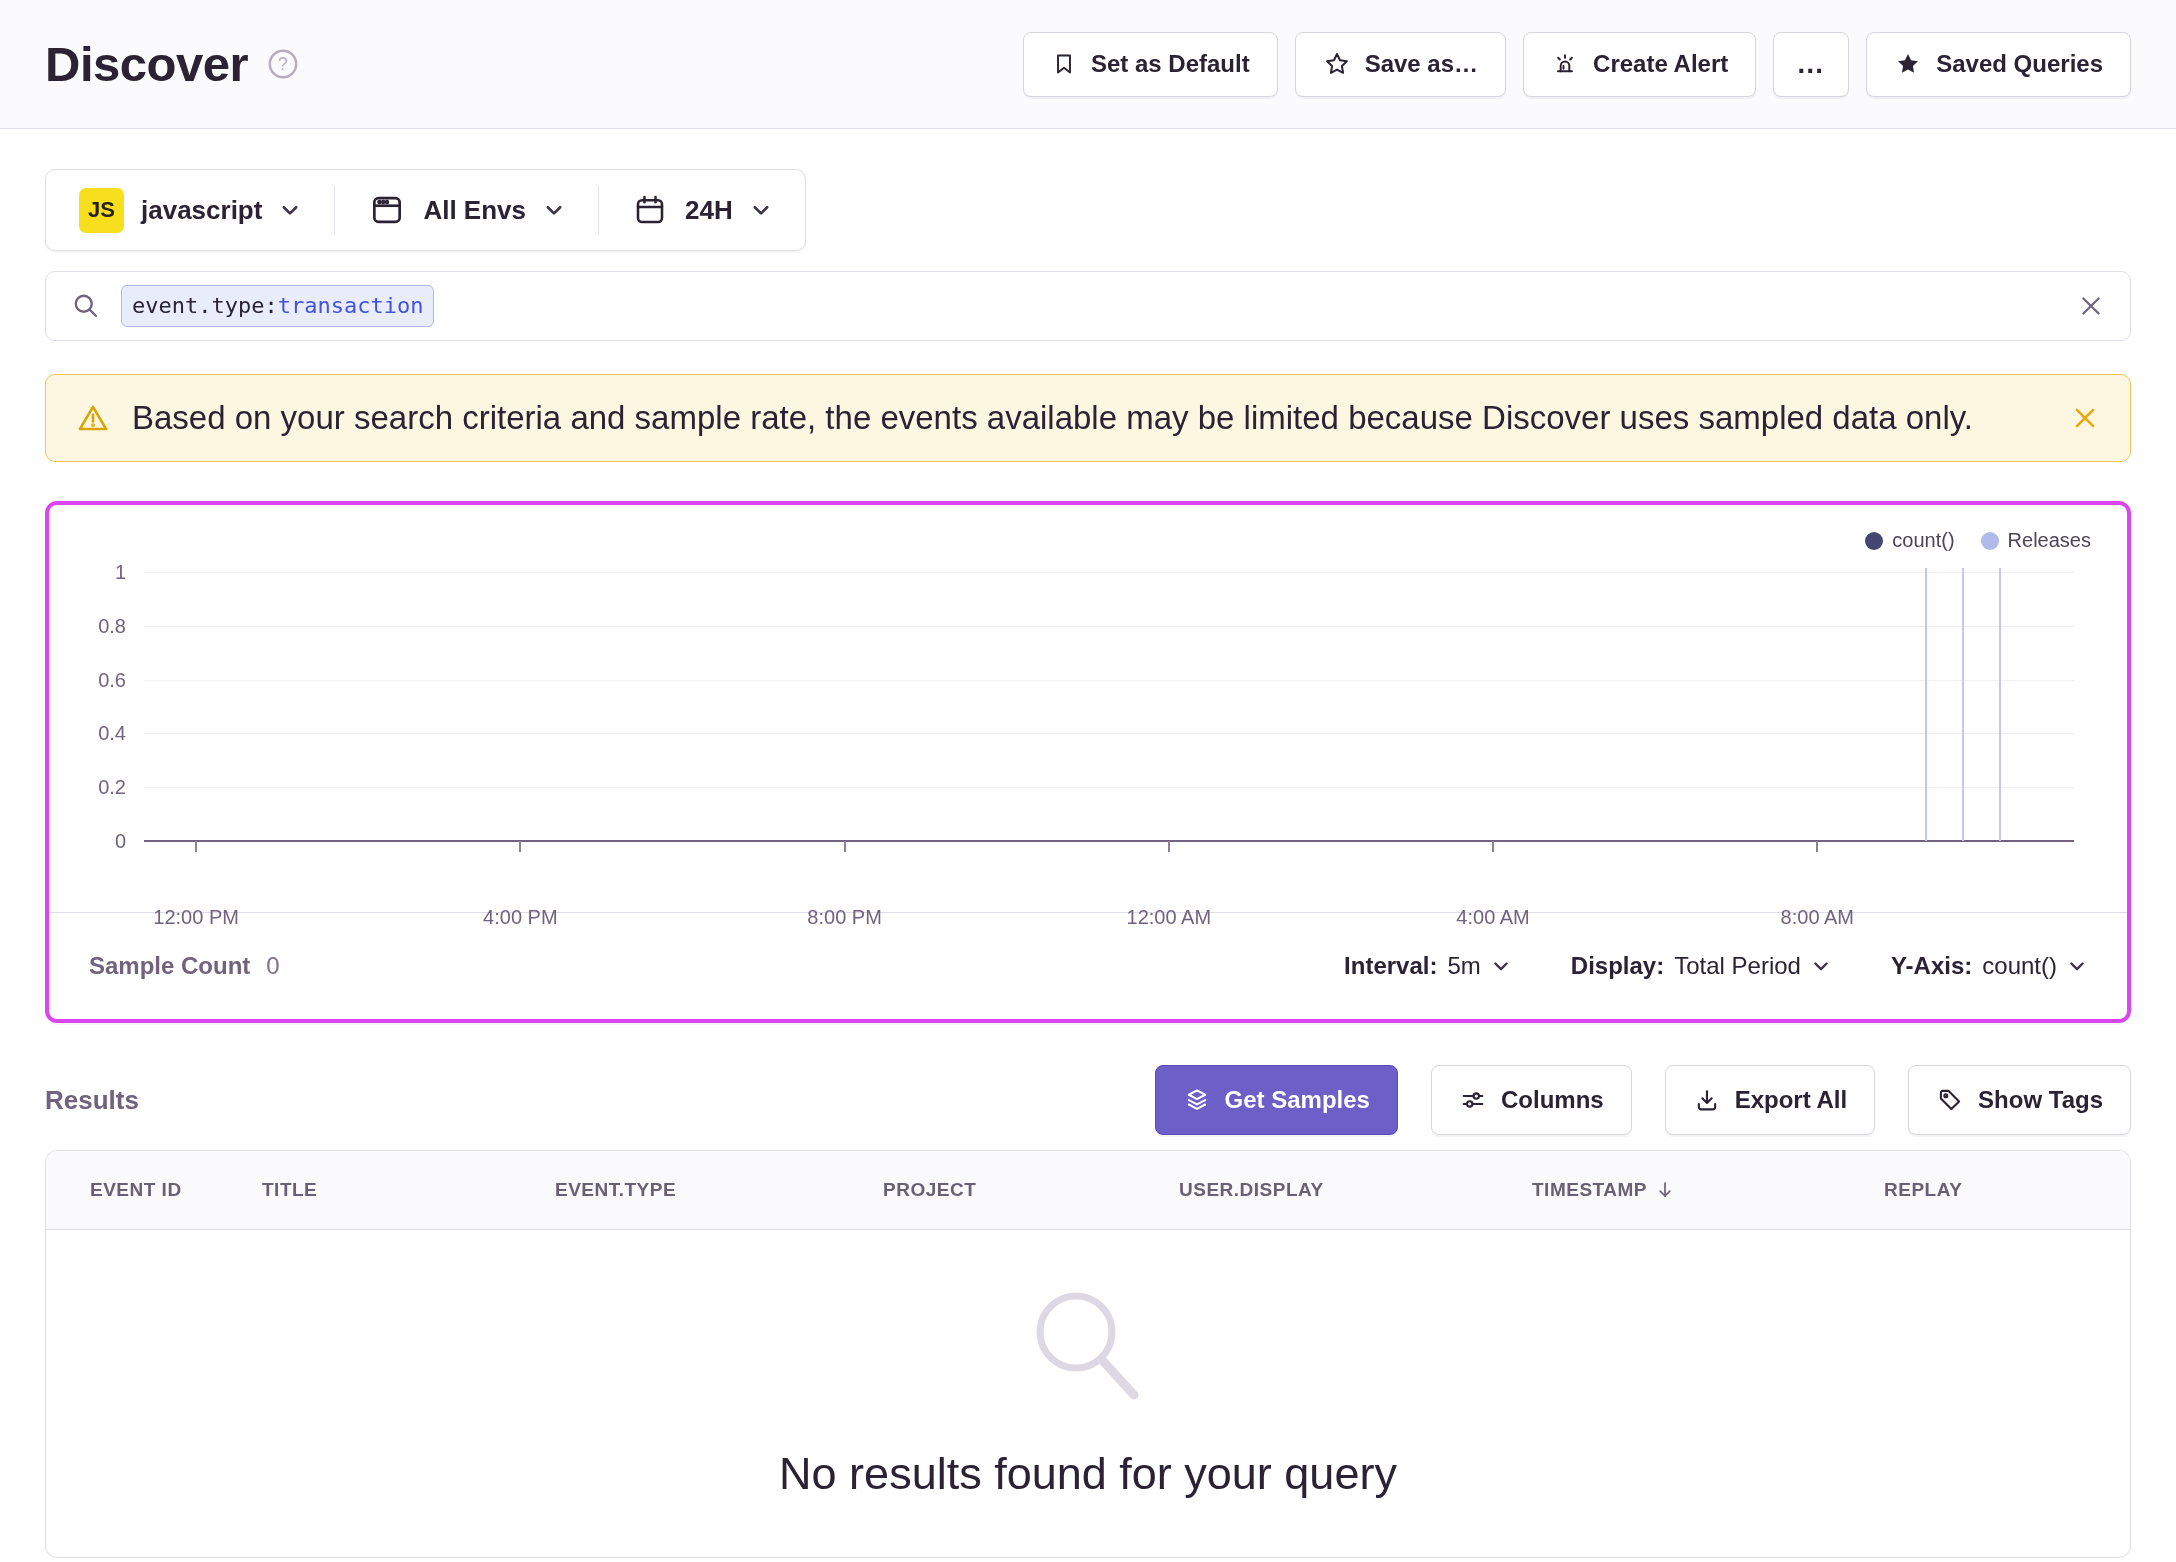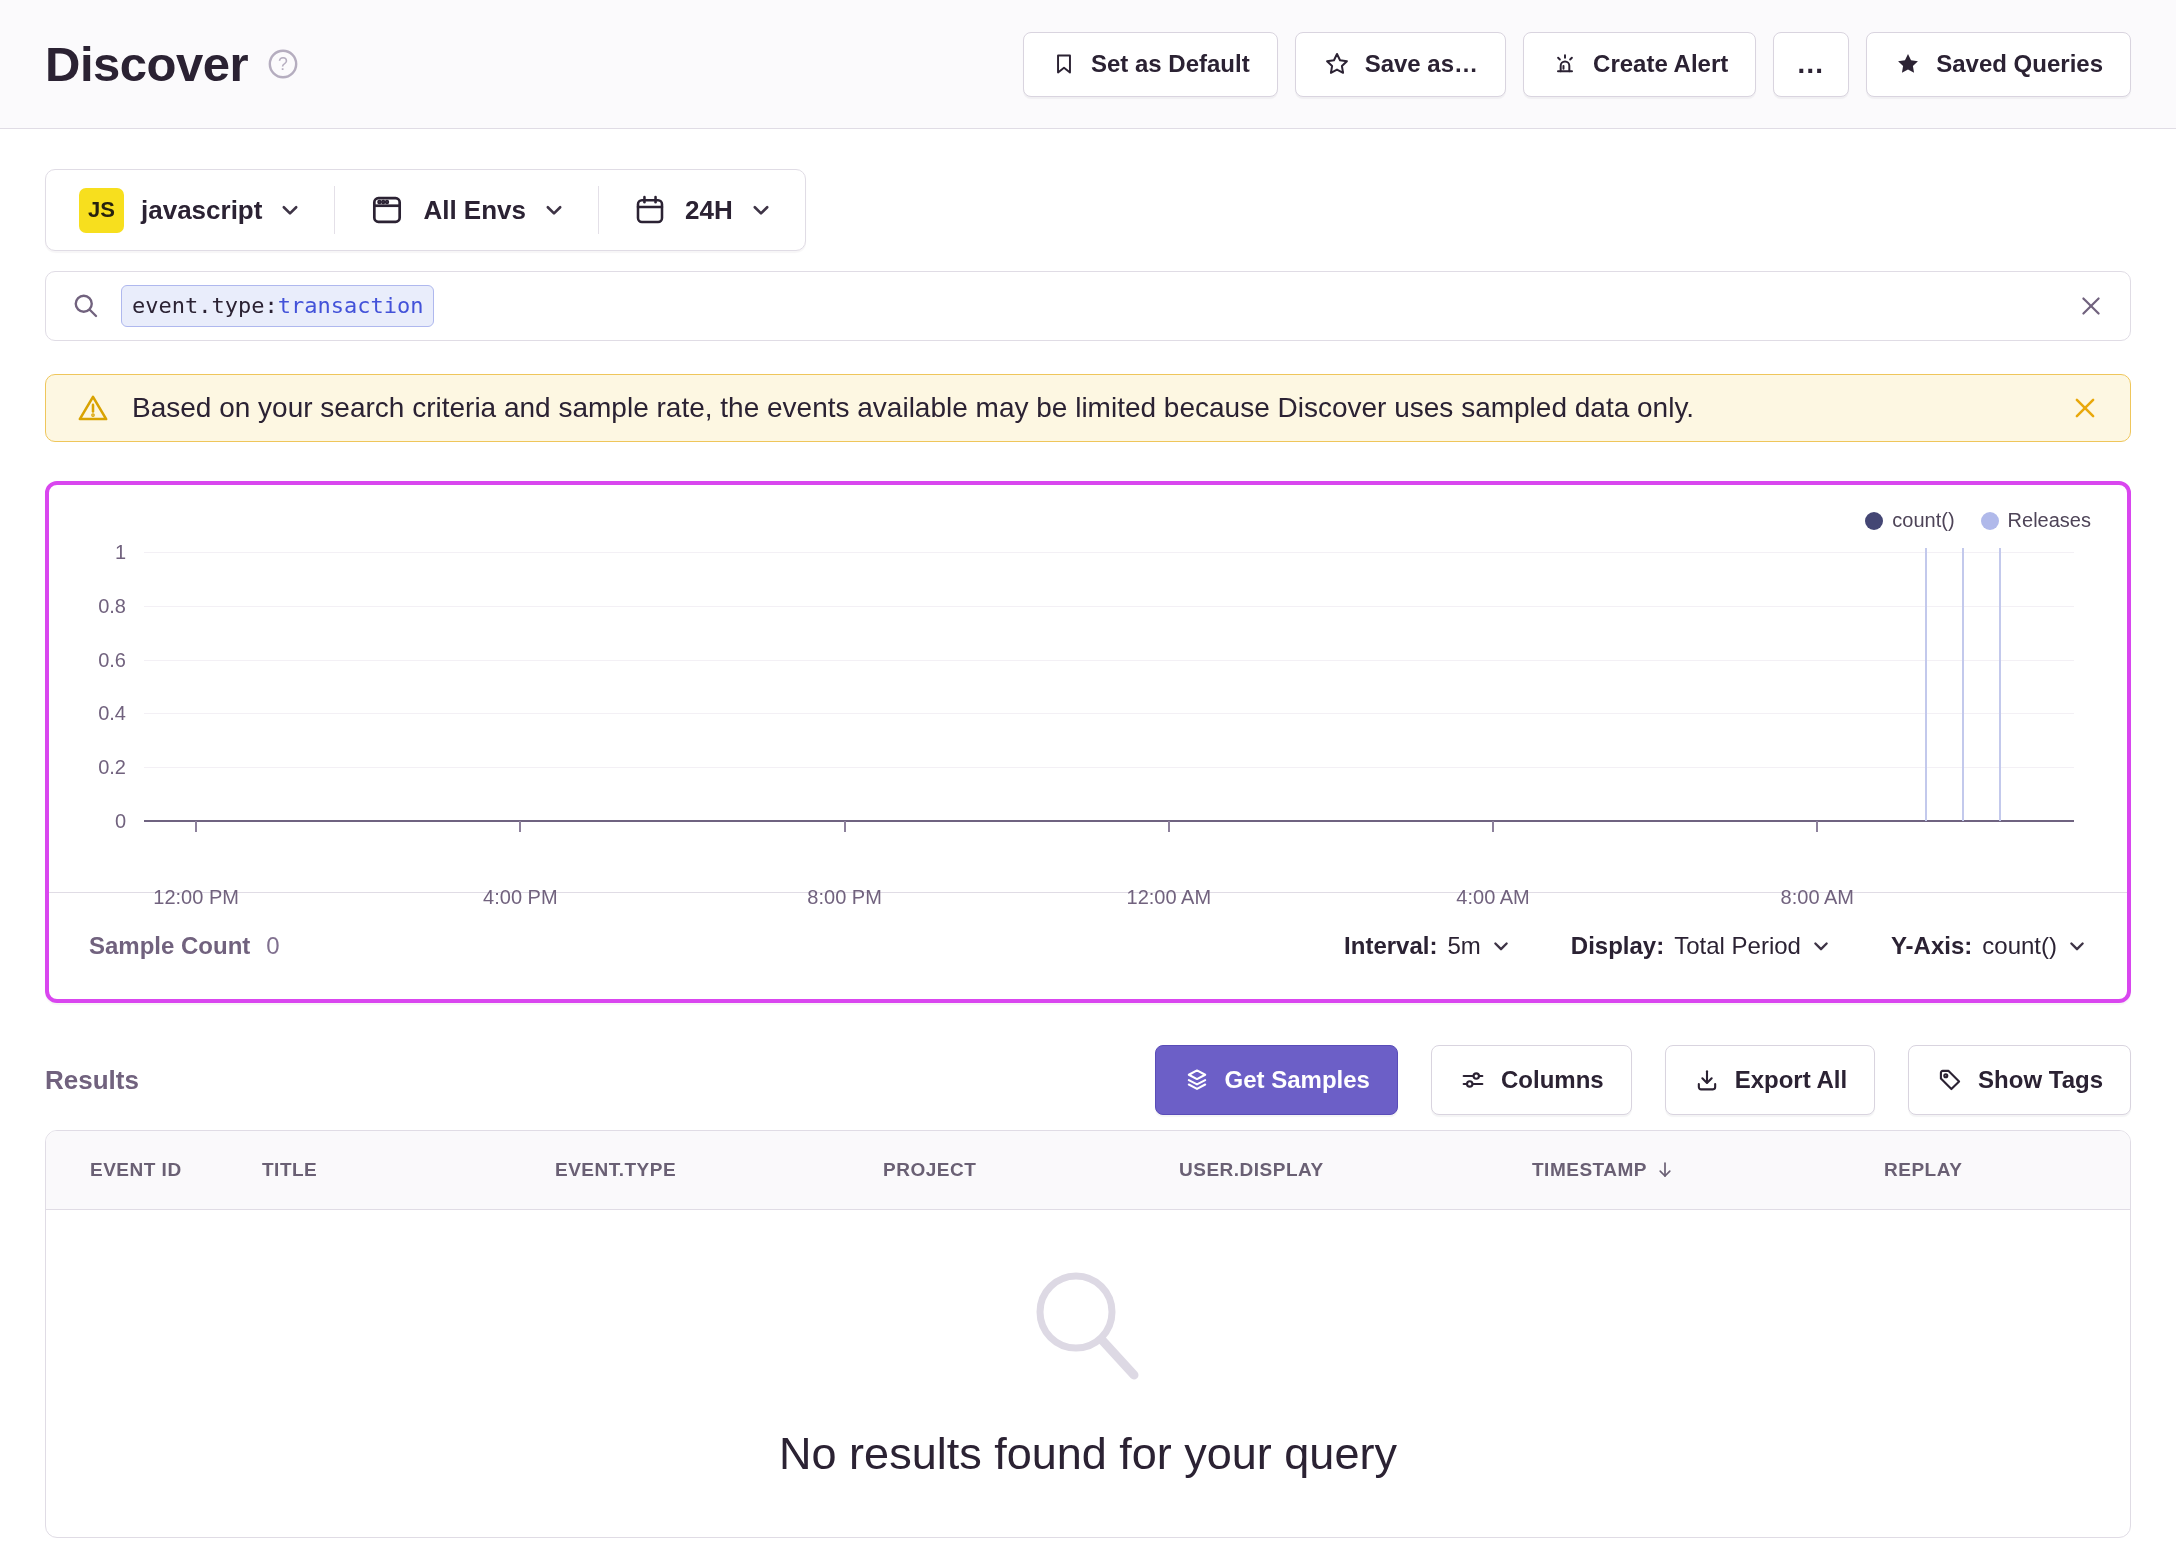--- a/index.html
+++ b/index.html
@@ -38,23 +38,23 @@
     background:#fff; display:flex; align-items:center; padding:0 25px; gap:20px; }
   .search-glyph { width:30px; height:30px; color:#71627E; }
   .tokens { display:flex; gap:10px; flex:1; align-items:center; }
   .chip { font-family:"DejaVu Sans Mono", monospace; font-size:22px; line-height:1;
     background:#E9EDFB; border:1px solid #AFB8EE; border-radius:6px; padding:9px 10px; cursor:text; }
   .chip .key { color:#2B2233; }
   .chip .val { color:#4352D9; }
   .clear-x { width:28px; height:28px; color:#71627E; cursor:pointer; }
 
   
-  .banner { margin:33px 45px 0; height:68px; background:#FDF7E2; border:1px solid #EFC65B;
+  .banner { margin:33px 45px 0; height:88px; background:#FDF7E2; border:1px solid #EFC65B;
     border-radius:10px; display:flex; align-items:center; padding:0 30px; gap:22px;
-    font-size:28px; color:#2B2233; }
+    font-size:33px; color:#2B2233; }
   .warn-icon { width:34px; height:34px; color:#D9A302; flex:0 0 auto; }
   .banner-text { flex:1; }
   .banner-x { width:30px; height:30px; color:#E9A80B; cursor:pointer; flex:0 0 auto; }
 
   
   .chart-panel { margin:39px 45px 0; border:4px solid #d946ef; border-radius:12px;
     background:#fff; box-shadow:0 2px 1px rgba(43,34,51,0.04); }
   .chart-top { position:relative; height:407px; }
   .legend { position:absolute; top:24px; right:36px; display:flex; gap:26px;
     align-items:center; font-size:20px; color:#4E4458; z-index:3; }

